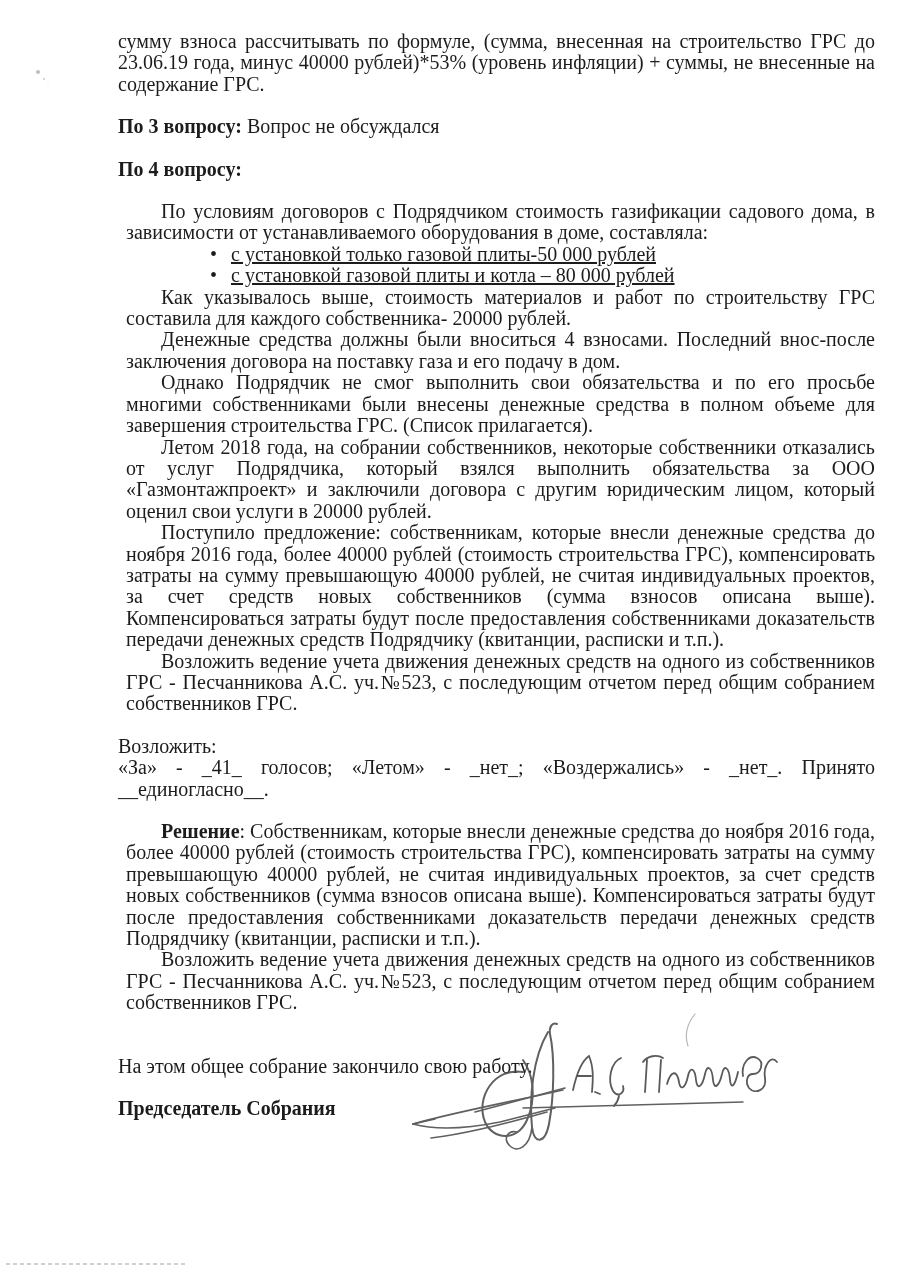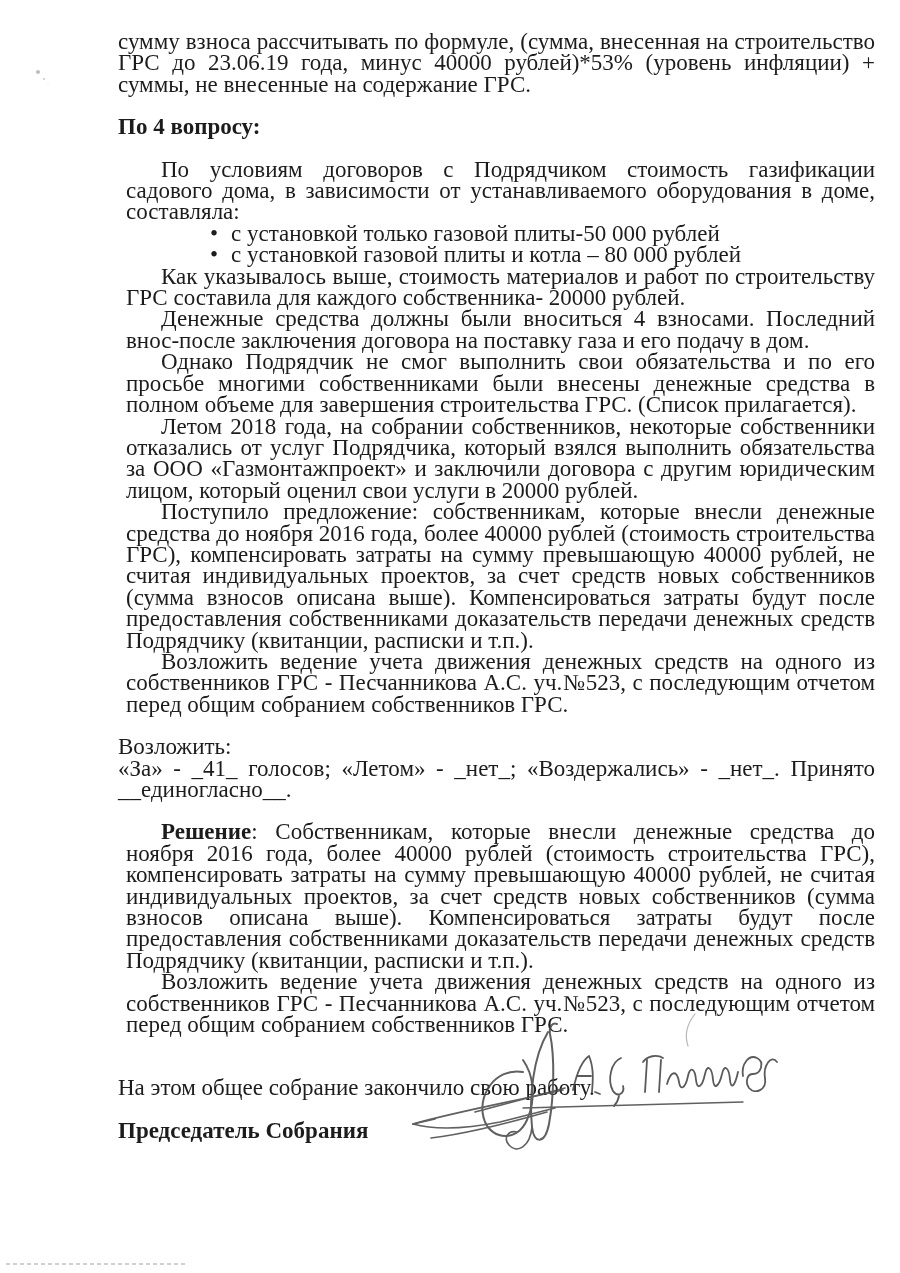--- a/index.html
+++ b/index.html
@@ -1,28 +1,28 @@
 <!DOCTYPE html>
 <html lang="ru"><head>
 <meta charset="utf-8">
 <style>
   html,body{margin:0;padding:0;background:#ffffff;}
   .page{
     position:relative;width:900px;height:1273px;background:#ffffff;overflow:hidden;
     font-family:"Liberation Serif","DejaVu Serif",serif;
-    font-size:23px;line-height:21.4px;color:#1c1c1c;
+    font-size:20px;line-height:21.4px;color:#1c1c1c;
   }
   .content{position:absolute;left:118px;top:31px;width:757px;}
   p{margin:0;text-align:justify;}
   .ind{text-indent:35px;margin-left:8px;}
   .mt1{margin-top:21px;}
   .mt2{margin-top:42px;}
   strong{font-weight:700;}
   ul.bullets{margin:0;padding:0;list-style:none;}
-  ul.bullets li{margin-left:92px;text-align:left;}
+  ul.bullets li{margin-left:92px;text-align:left;text-decoration:underline;}
   ul.bullets li::before{content:"\2022";display:inline-block;width:21px;}
   .force-last{display:block;text-align:justify;text-align-last:justify;}
   .sig{position:absolute;left:405px;top:1012px;width:400px;height:170px;}
   .sig svg{display:block;width:100%;height:100%;}
   .smudge{
     position:absolute;left:36px;top:70px;width:4px;height:4px;border-radius:50%;
     background:#8a8a8a;opacity:.55;
     box-shadow:6px 7px 0 -1px #9a9a9a,10px 11px 0 -1.5px #b3b3b3;
   }
   .bottom-artifact{
@@ -33,20 +33,21 @@
 </head>
 <body>
 
 <div class="page">
   <div class="smudge"></div>
 
   <div class="content">
 
     <p>сумму взноса рассчитывать по формуле, (сумма, внесенная на строительство ГРС до 23.06.19 года, минус 40000 рублей)*53% (уровень инфляции) + суммы, не внесенные на содержание ГРС.</p>
 
+    <p class="mt1"><strong>По 3 вопросу:</strong><span> Вопрос не обсуждался</span></p>
 
     <p class="mt1"><strong>По 4 вопросу:</strong></p>
 
     <p class="ind mt1">По условиям договоров с Подрядчиком стоимость газификации садового дома, в зависимости от устанавливаемого оборудования в доме, составляла:</p>
 
     <ul class="bullets">
       <li>с установкой только газовой плиты-50 000 рублей</li>
       <li>с установкой газовой плиты и котла – 80 000 рублей</li>
     </ul>
 

